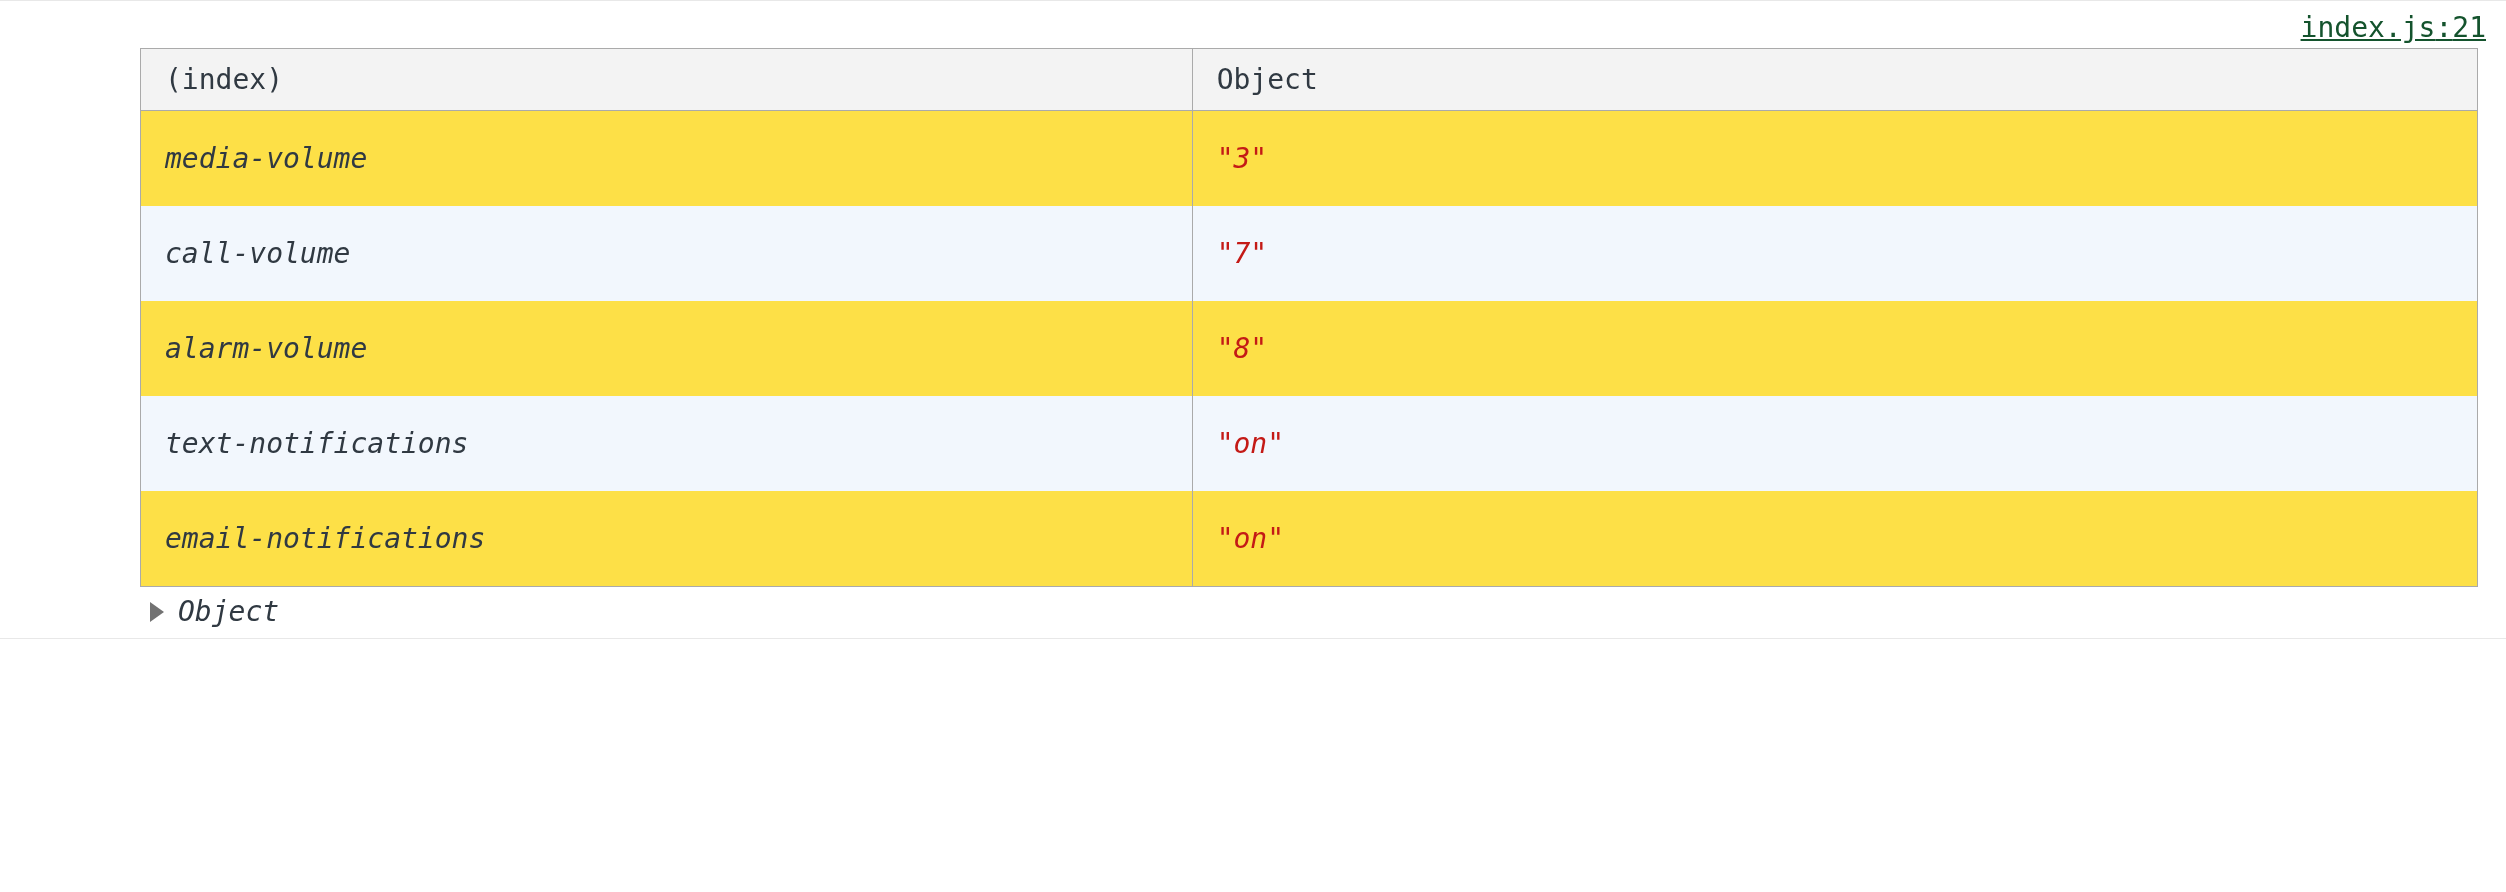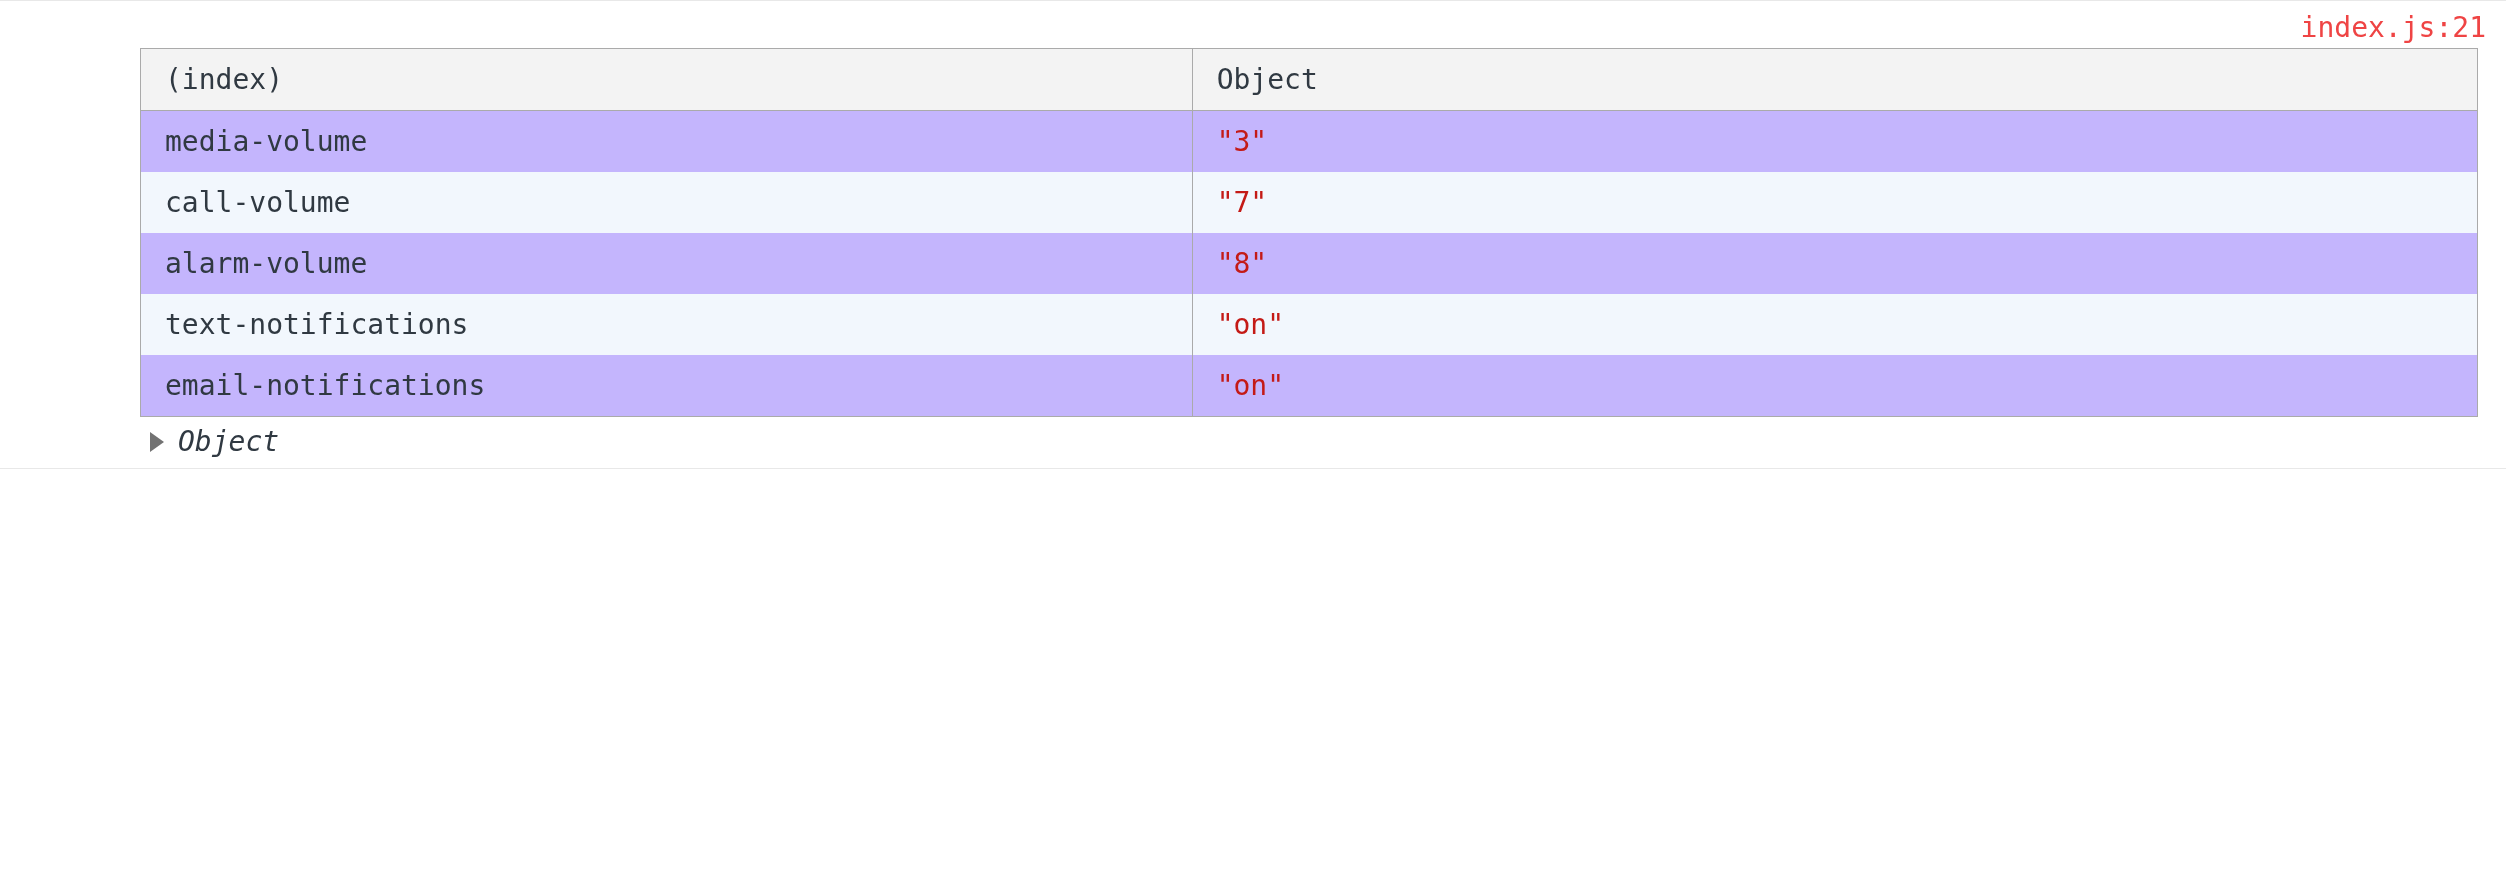--- a/index.html
+++ b/index.html
@@ -19,48 +19,50 @@
       padding: 10px 0 10px 0;
       border-top: 1px solid #e8e8e8;
       border-bottom: 1px solid #e8e8e8;
     }
     .source-link {
       text-align: right;
       padding-right: 20px;
       margin-bottom: 4px;
     }
     .source-link a {
-      color: #ef4444;
+      color: #14532d;
+      text-decoration: underline;
       cursor: pointer;
     }
     .console-table-wrap {
       padding-left: 140px;
       padding-right: 28px;
     }
     .console-table {
       width: 100%;
       border-collapse: collapse;
       border: 1px solid #aaa;
-      background: #c4b5fd;
+      background: #fde047;
     }
     .console-table th {
       background: #f3f3f3;
       text-align: left;
       font-weight: normal;
       padding: 14px 24px;
       border-bottom: 1px solid #aaa;
       color: #303942;
     }
     .console-table th:first-child {
       border-right: 1px solid #aaa;
       width: 45%;
     }
     .console-table td {
-      padding: 14px 24px;
+      padding: 31px 24px;
       color: #303942;
+      font-style: italic;
     }
     .console-table td:first-child {
       border-right: 1px solid #aaa;
     }
     .console-table tbody tr:nth-child(even) {
       background: #f2f7fd;
     }
     .console-table .string-val {
       color: #c41a16;
     }

